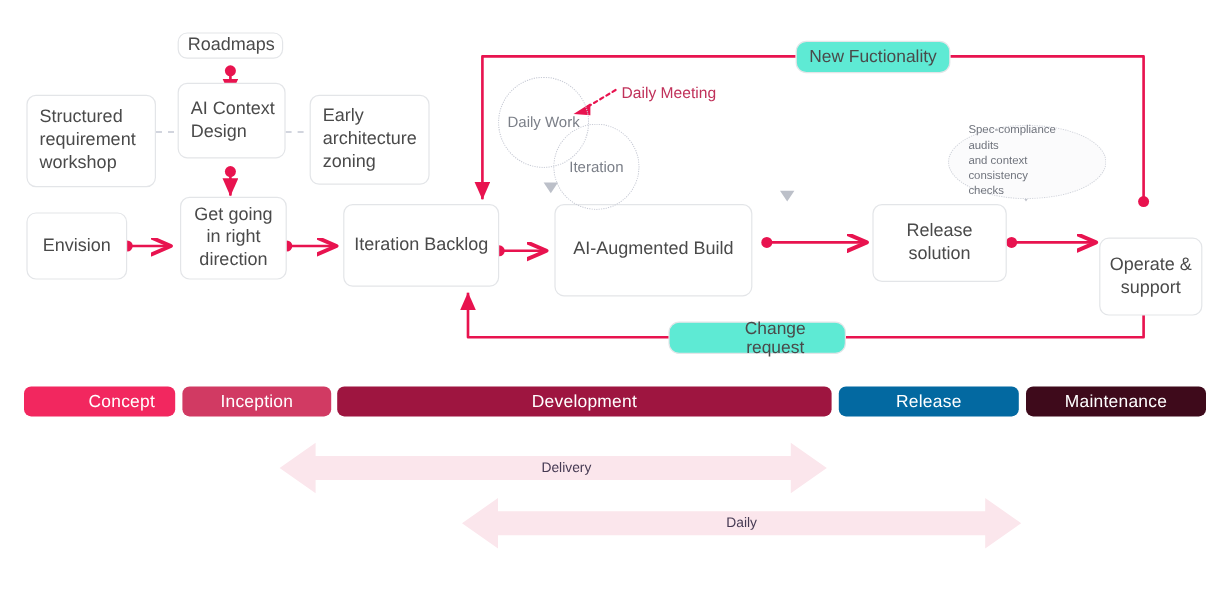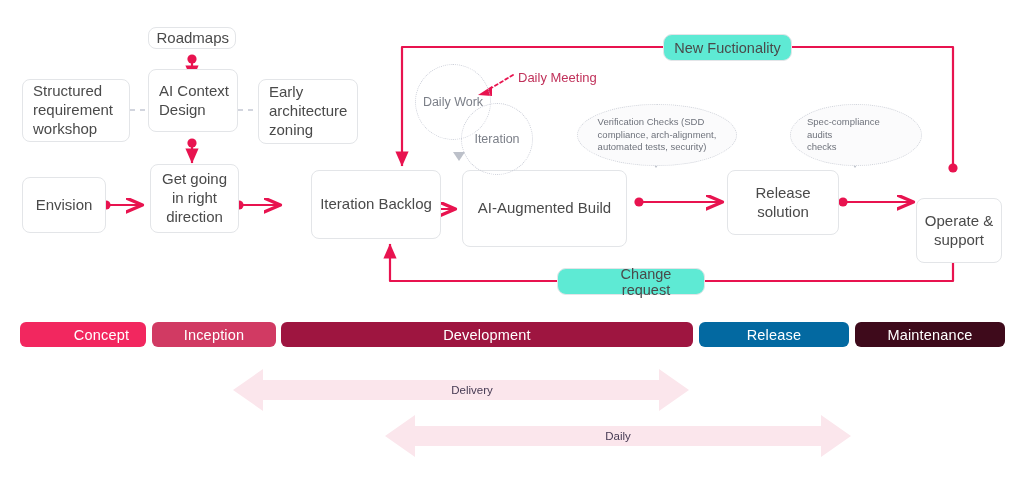--- a/index.html
+++ b/index.html
@@ -114,41 +114,41 @@
 
     <g>
       <path d="M385,436 L415,415 L415,426 L821,426 L821,415 L851,436 L821,457 L821,446 L415,446 L415,457 z" fill="#fbe6ec"></path>
     </g>
   </svg>
 
   <div class="node" style="left:148px;top:27px;width:88px;height:22px;justify-content:flex-end;">
     <span>Roadmaps</span>
   </div>
 
-  <div class="node" style="left:22px;top:79px;width:108px;height:63px;justify-content:flex-start;text-align:left;padding-left:10px;">
+  <div class="node" style="left:22px;top:79px;width:108px;height:77px;justify-content:flex-start;text-align:left;padding-left:10px;">
     <span>Structured requirement workshop</span>
   </div>
 
   <div class="node" style="left:148px;top:69px;width:90px;height:63px;justify-content:flex-start;text-align:left;padding-left:10px;">
     <span>AI Context Design</span>
   </div>
 
-  <div class="node" style="left:258px;top:79px;width:100px;height:65px;justify-content:flex-start;text-align:left;padding-left:10px;">
+  <div class="node" style="left:258px;top:79px;width:100px;height:75px;justify-content:flex-start;text-align:left;padding-left:10px;">
     <span>Early architecture zoning</span>
   </div>
 
   <div class="node" style="left:22px;top:177px;width:84px;height:56px;">
     <span>Envision</span>
   </div>
 
   <div class="node" style="left:150px;top:164px;width:89px;height:69px;">
     <span>Get going in right direction</span>
   </div>
 
-  <div class="node" style="left:286px;top:170px;width:130px;height:69px;margin-left:25px;">
+  <div class="node" style="left:286px;top:170px;width:130px;height:69px;">
     <span>Iteration Backlog</span>
   </div>
 
   <div class="node" style="left:462px;top:170px;width:165px;height:77px;">
     <span>AI-Augmented Build</span>
   </div>
 
   <div class="node" style="left:727px;top:170px;width:112px;height:65px;">
     <span>Release solution</span>
   </div>
@@ -169,31 +169,25 @@
     <span>Daily Work</span>
   </div>
   <div class="circ" style="left:461px;top:103px;width:72px;height:72px;">
     <span>Iteration</span>
   </div>
 
   <div class="annot" style="left:518px;top:70px;">
     <span>Daily Meeting</span>
   </div>
 
-  <div class="ell" style="left:577px;top:104px;width:160px;height:62px;">
-    <div>
-      <span>Verification Checks (SDD</span>
-      <span>compliance, arch-alignment,</span>
-      <span>automated tests, security)</span>
-    </div>
-  </div>
 
   <div class="ell" style="left:790px;top:104px;width:132px;height:62px;">
     <div>
       <span>Spec-compliance audits</span>
+      <span>and  context consistency</span>
       <span>checks</span>
     </div>
   </div>
 
   <div id="phase-bar">
       <div class="phase" style="left: 20px; top: 322px; width: 126px; background: rgb(242, 39, 95); padding-left: 37px;">
         <span>Concept</span>
       </div>
       <div class="phase" style="left: 152px; top: 322px; width: 124px; background: rgb(209, 58, 99);">
         <span>Inception</span>

